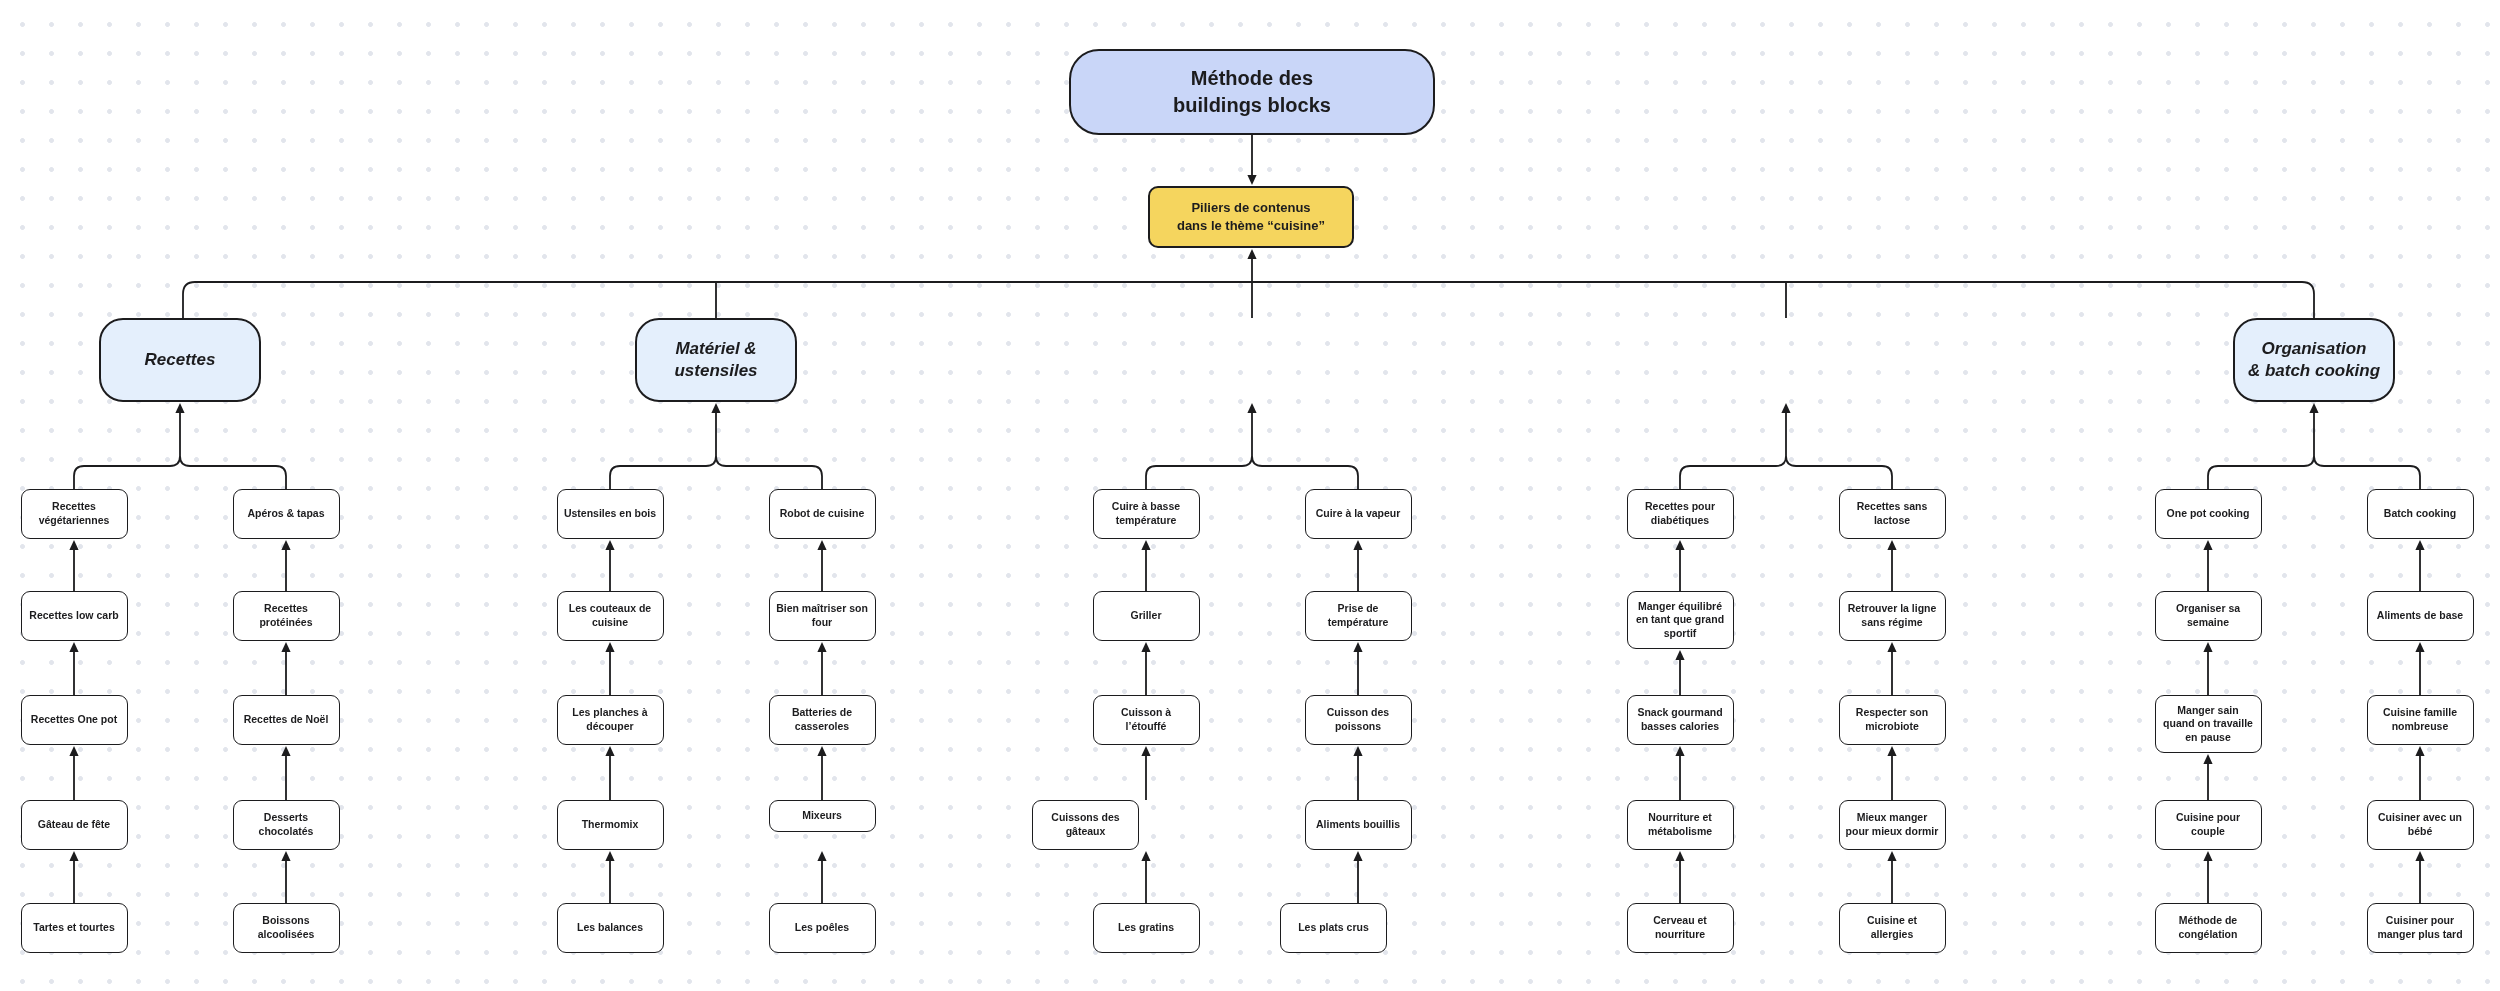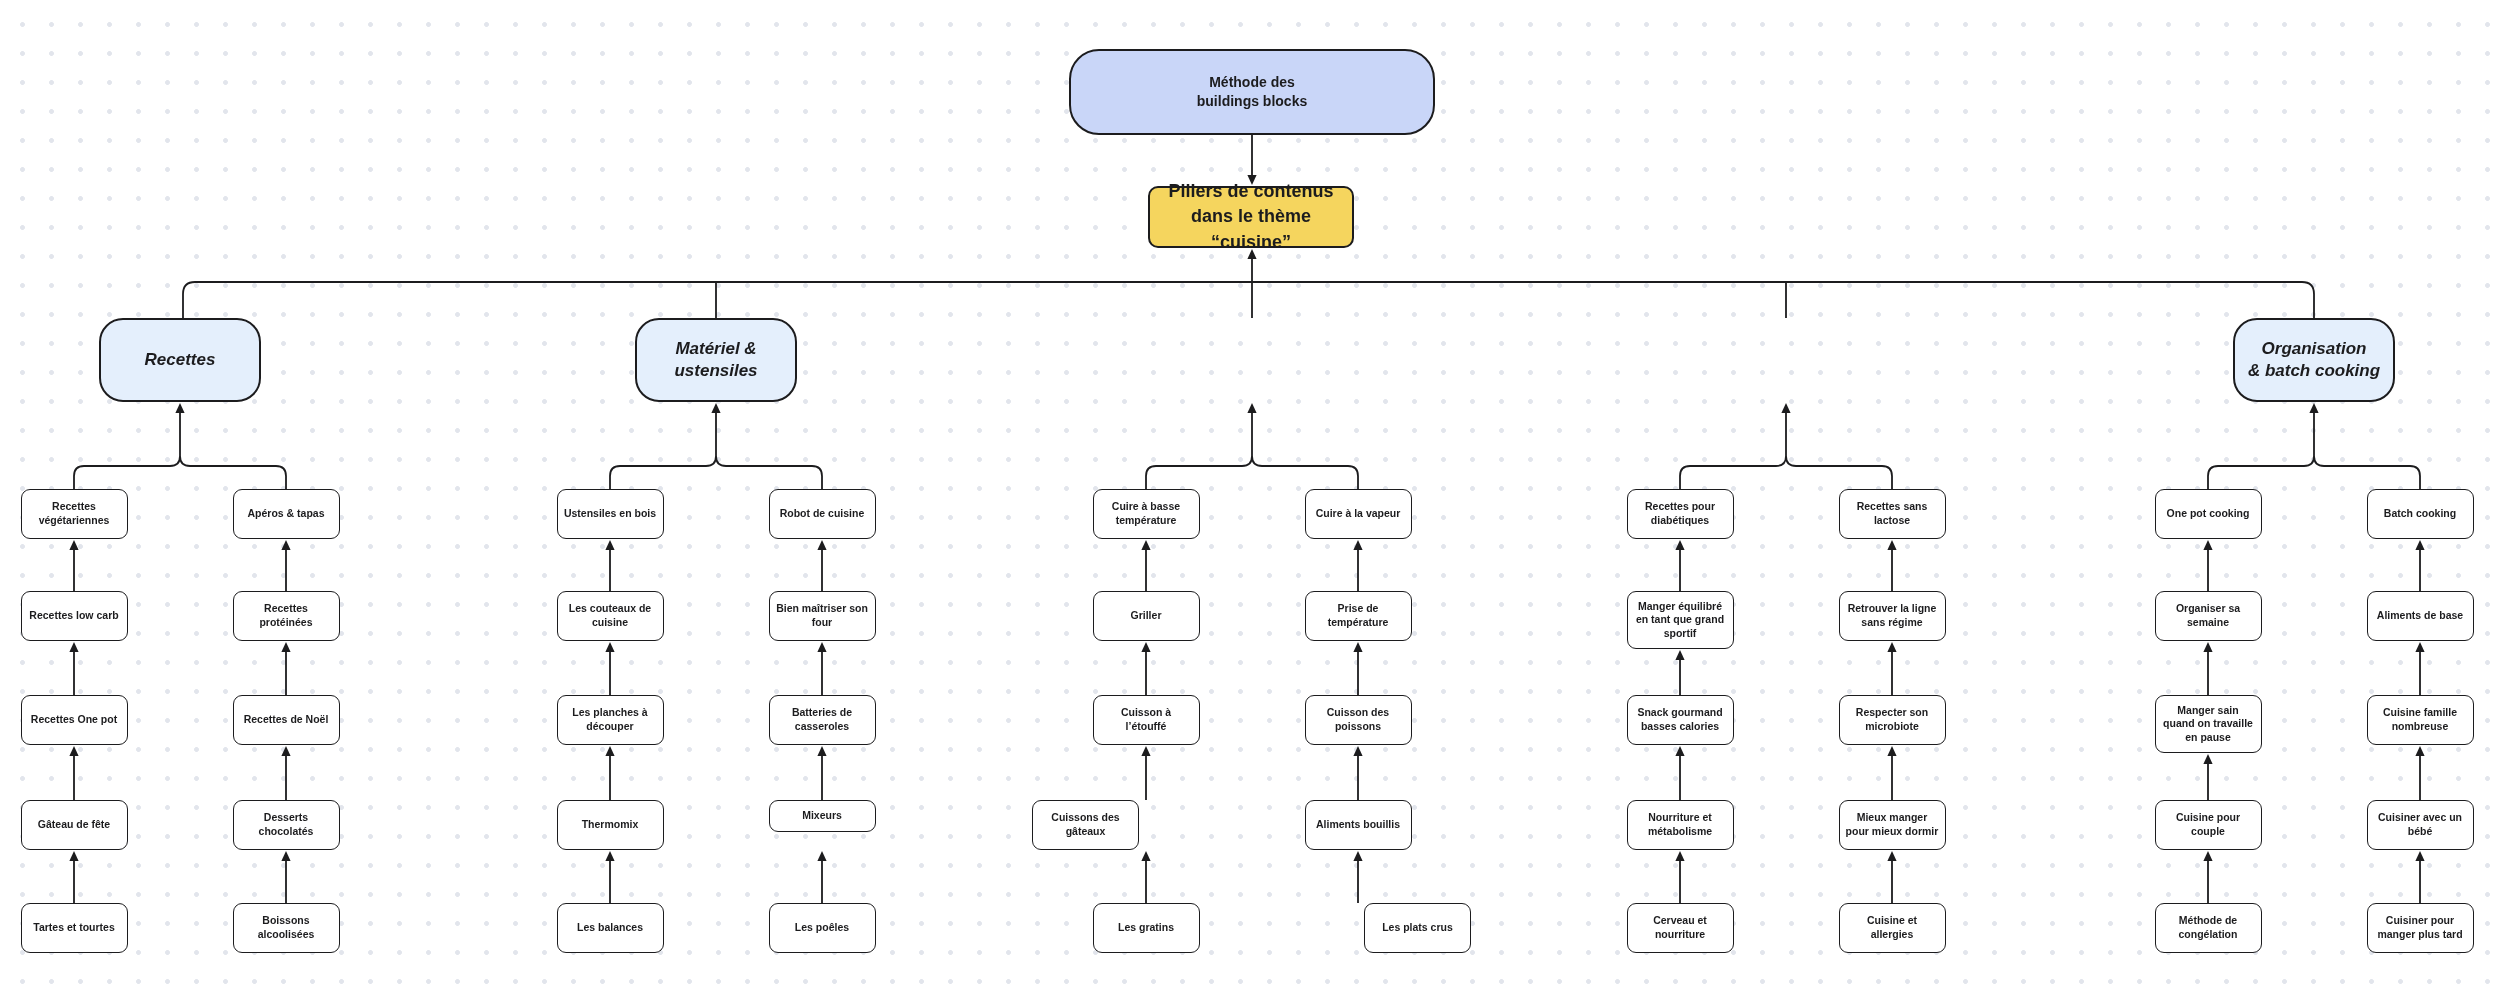--- a/index.html
+++ b/index.html
@@ -18,27 +18,27 @@
     position:absolute;
     display:flex;align-items:center;justify-content:center;
     text-align:center;box-sizing:border-box;
     color:#1c1c1e;font-weight:700;white-space:pre-line;
     padding:2px;
   }
   #root-node{
     left:1069px;top:49px;width:366px;height:86px;
     border:2.5px solid var(--stroke,#1c1c1e);border-radius:30px;
     background:var(--root-fill,#c9d6f8);
-    font-size:14px;line-height:1.35;
+    font-size:20px;line-height:1.35;
   }
   #pillar-node{
     left:1148px;top:186px;width:206px;height:62px;
     border:2.5px solid var(--stroke,#1c1c1e);border-radius:10px;
     background:var(--pillar-fill,#f5d55e);
-    font-size:18px;line-height:1.4;
+    font-size:13px;line-height:1.4;
   }
   .branch-node{
     border:2px solid var(--stroke,#1c1c1e);border-radius:24px;
     background:var(--branch-fill,#e4effc);
     font-size:17px;font-style:italic;line-height:1.3;
   }
   .leaf-node{
     border:1.8px solid var(--stroke,#1c1c1e);border-radius:9px;
     background:var(--leaf-fill,#fff);
     font-size:10.5px;line-height:1.3;
@@ -140,21 +140,21 @@
 l’étouffé</div>
     <div class="node leaf-node" style="left: 1032px; top: 800px; width: 107px; height: 50px;">Cuissons des
 gâteaux</div>
     <div class="node leaf-node" style="left: 1092.5px; top: 903px; width: 107px; height: 50px;">Les gratins</div>
     <div class="node leaf-node" style="left: 1304.5px; top: 489px; width: 107px; height: 50px;">Cuire à la vapeur</div>
     <div class="node leaf-node" style="left: 1304.5px; top: 591px; width: 107px; height: 50px;">Prise de
 température</div>
     <div class="node leaf-node" style="left: 1304.5px; top: 695px; width: 107px; height: 50px;">Cuisson des
 poissons</div>
     <div class="node leaf-node" style="left: 1304.5px; top: 800px; width: 107px; height: 50px;">Aliments bouillis</div>
-    <div class="node leaf-node" style="left: 1364px; top: 903px; width: 107px; height: 50px;">Les plats crus</div>
+    <div class="node leaf-node" style="left: 1280px; top: 903px; width: 107px; height: 50px;">Les plats crus</div>
     <div class="node leaf-node" style="left: 1626.5px; top: 489px; width: 107px; height: 50px;">Recettes pour
 diabétiques</div>
     <div class="node leaf-node" style="left: 1626.5px; top: 591px; width: 107px; height: 58px;">Manger équilibré
 en tant que grand
 sportif</div>
     <div class="node leaf-node" style="left: 1626.5px; top: 695px; width: 107px; height: 50px;">Snack gourmand
 basses calories</div>
     <div class="node leaf-node" style="left: 1626.5px; top: 800px; width: 107px; height: 50px;">Nourriture et
 métabolisme</div>
     <div class="node leaf-node" style="left: 1626.5px; top: 903px; width: 107px; height: 50px;">Cerveau et

